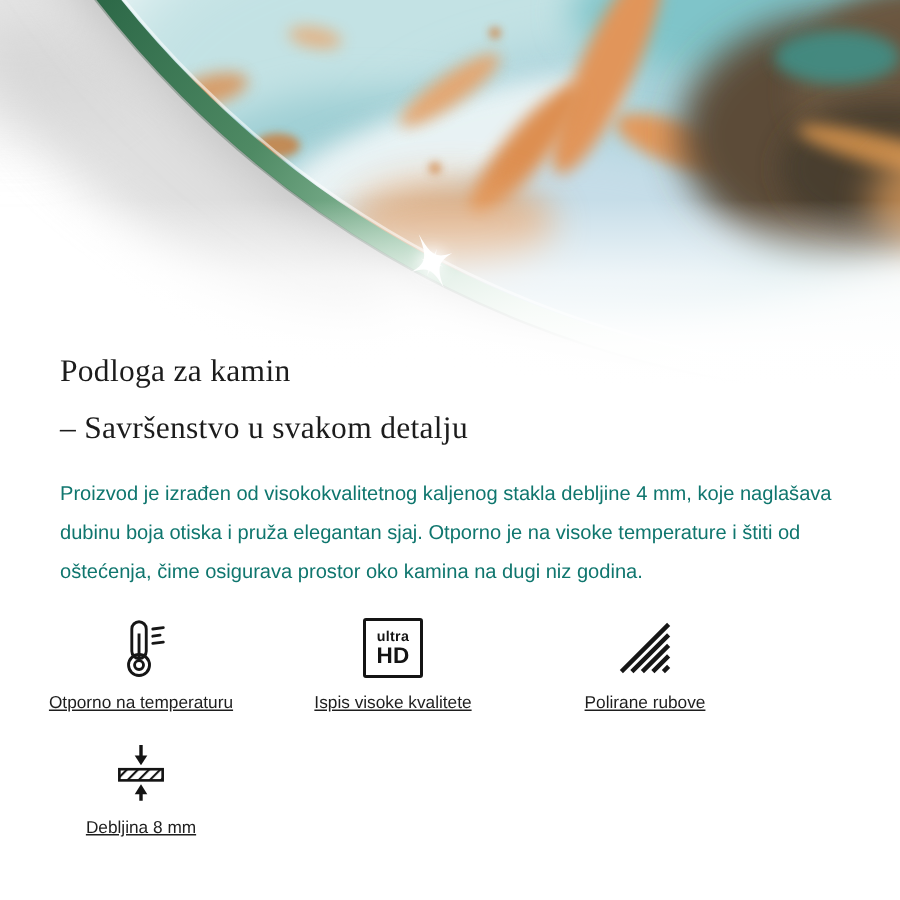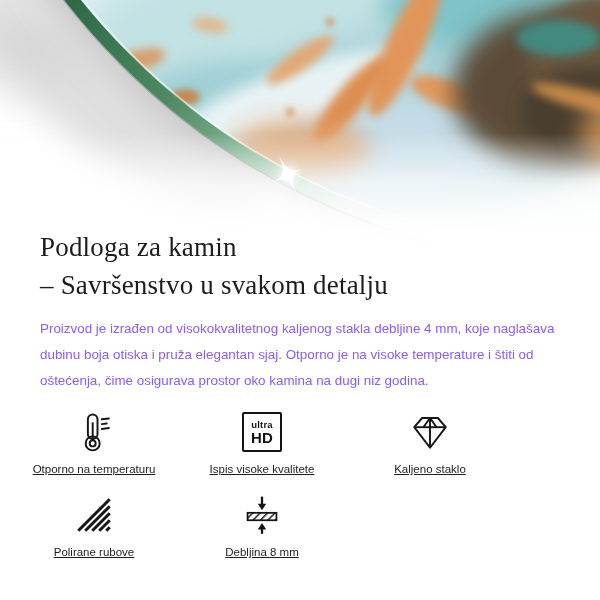--- a/index.html
+++ b/index.html
@@ -9,31 +9,31 @@
     font-family:"Liberation Sans", sans-serif;
     color:#1f1f1f;
   }
   .hero{position:absolute;top:0;left:0;width:600px;height:256px;}
   .hero svg{display:block;}
   .content{position:absolute;top:0;left:0;width:600px;}
   .page-title{
     margin:228px 0 0 40px;
     font-family:"Liberation Serif", serif;
     font-weight:400;
-    font-size:27px;
+    font-size:21px;
     line-height:38px;
     color:#1c1c1c;
     letter-spacing:.2px;
   }
   .description{
     margin:12px 0 0 40px;
     width:537px;
     font-size:13.4px;
     line-height:26px;
-    color:#8b5cf6;
+    color:#0f766e;
   }
   .features{
     margin:16px 0 0 10px;
     display:grid;
     grid-template-columns:168px 168px 168px;
     row-gap:18px;
   }
   .feature{display:flex;flex-direction:column;align-items:center;}
   .icon-box{height:44px;display:flex;align-items:center;justify-content:center;}
   .feature-label{margin-top:9px;font-size:11.5px;color:#1e1e1e;white-space:nowrap;text-decoration:underline;}
@@ -170,31 +170,20 @@
       <div class="icon-box">
         <div class="hd-box">
           <span class="hd-top">ultra</span>
           <span class="hd-bottom">HD</span>
         </div>
       </div>
       <div class="feature-label">Ispis visoke kvalitete</div>
     </div>
 
 
-    <div class="feature">
-      <div class="icon-box">
-        <svg width="42" height="42" viewBox="0 0 48 48">
-          <path class="ico" d="M15 8 L33 8 L42 18.5 L24 42 L6 18.5 Z" stroke-width="2" stroke-linejoin="round"></path>
-          <line class="ico" x1="6" y1="18.5" x2="42" y2="18.5" stroke-width="1.7"></line>
-          <path class="ico" d="M16.5 18.5 L24 8 L31.5 18.5" stroke-width="1.7" stroke-linejoin="round"></path>
-          <line class="ico" x1="24" y1="8" x2="24" y2="42" stroke-width="1.6"></line>
-        </svg>
-      </div>
-      <div class="feature-label">Kaljeno staklo</div>
-    </div>
 
     <div class="feature">
       <div class="icon-box">
         <svg width="42" height="42" viewBox="0 0 48 48">
           <g stroke="#161616" stroke-width="3.4">
             <line x1="6" y1="42" x2="42" y2="6"></line>
             <line x1="14" y1="42" x2="42" y2="14"></line>
             <line x1="22" y1="42" x2="42" y2="22"></line>
             <line x1="30" y1="42" x2="42" y2="30"></line>
             <line x1="38" y1="42" x2="42" y2="38"></line>

